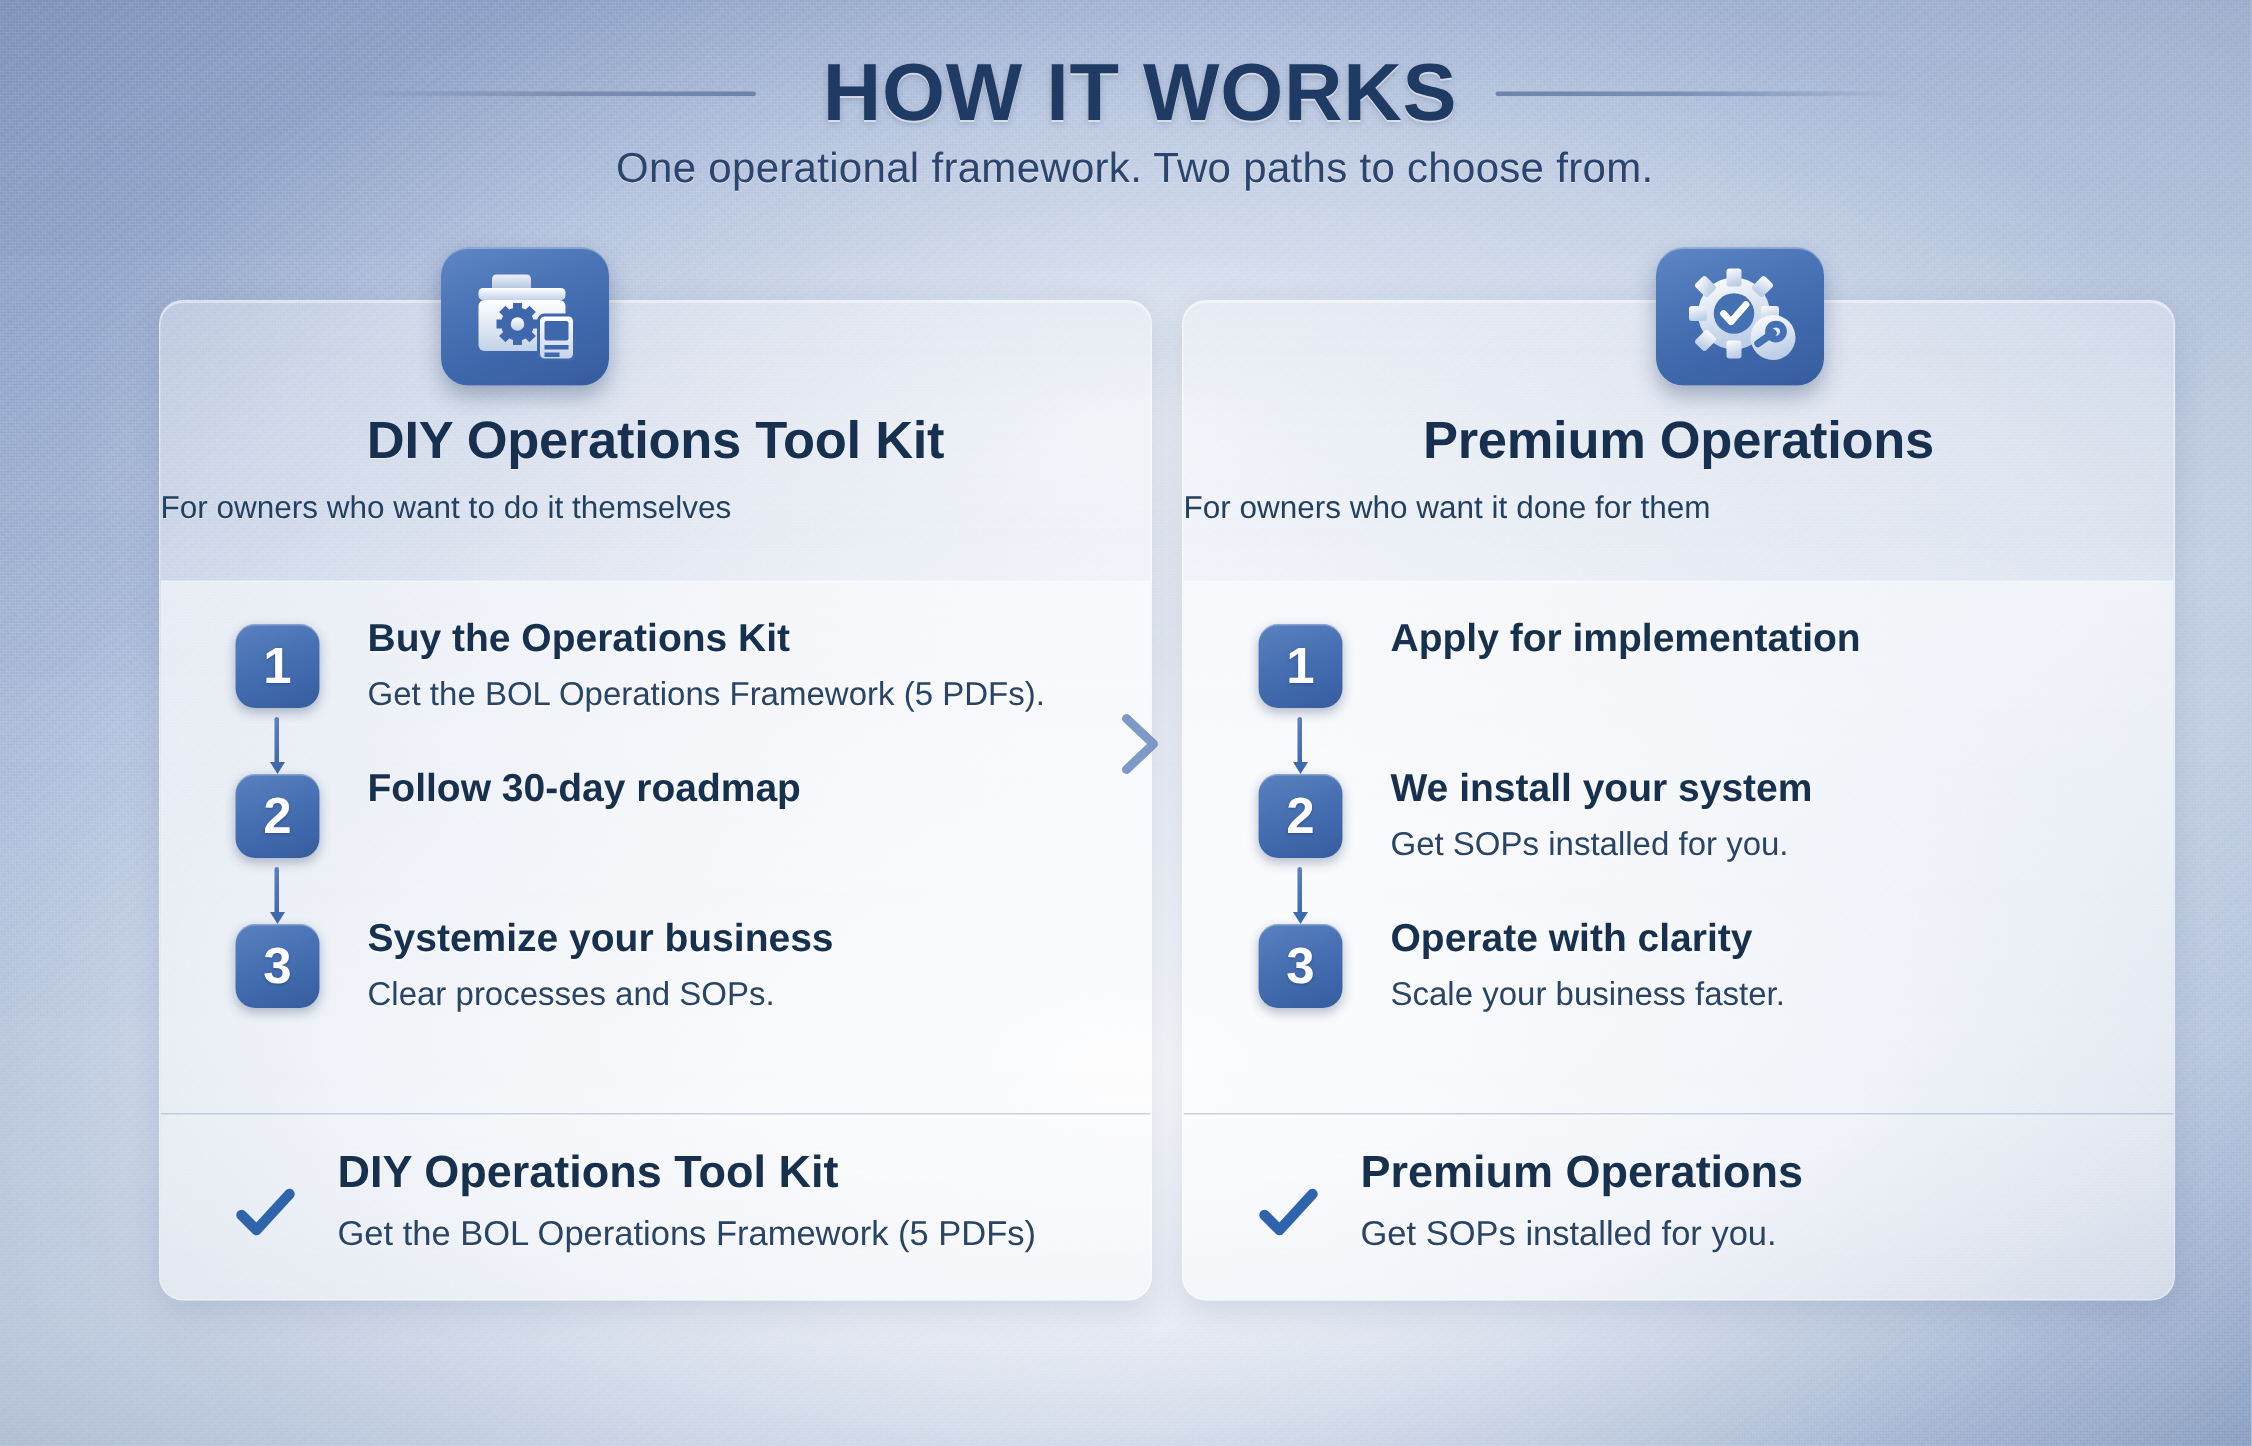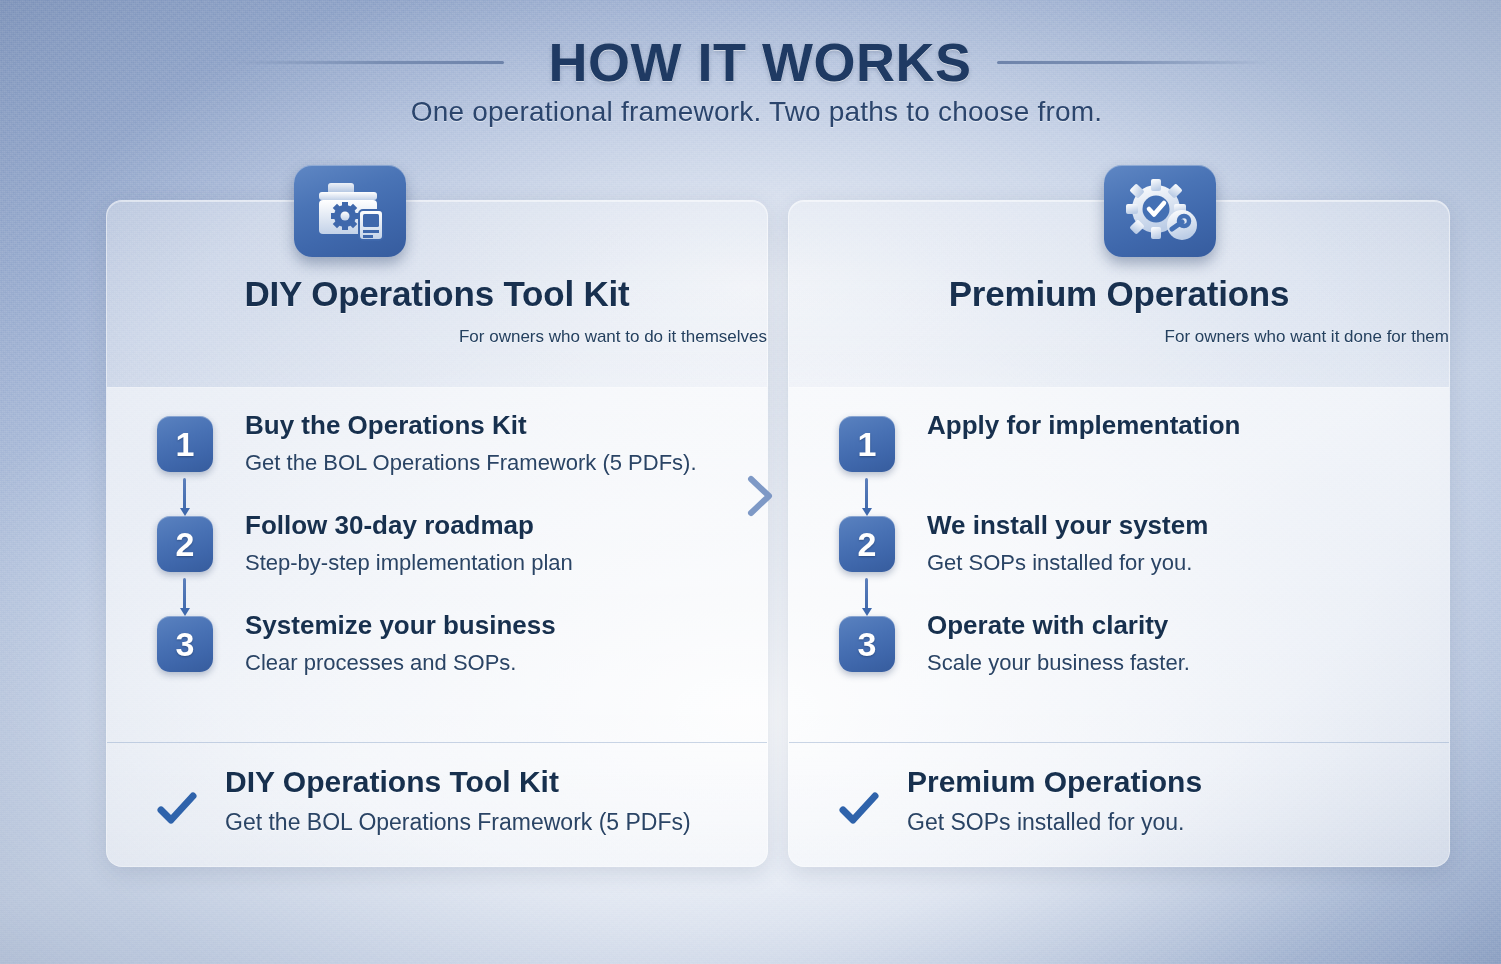--- a/index.html
+++ b/index.html
@@ -66,22 +66,22 @@
     position:relative;height:186px;
     background:linear-gradient(180deg, rgba(255,255,255,.12) 0%, rgba(255,255,255,.20) 100%);
     border-bottom:1px solid rgba(255,255,255,.65);
   }
   .card-title{
     position:absolute;left:0;right:0;top:73px;text-align:center;
     font-size:35px;font-weight:bold;color:#18304f;letter-spacing:-.2px;
     text-shadow:0 1px 0 rgba(255,255,255,.55);
   }
   .card-sub{
-    position:absolute;left:0;right:0;top:126px;text-align:right;
-    font-size:17px;color:#24405f;text-shadow:0 1px 0 rgba(255,255,255,.45);
+    position:absolute;left:0;right:0;top:126px;text-align:left;
+    font-size:21px;color:#24405f;text-shadow:0 1px 0 rgba(255,255,255,.45);
   }
 
   .card-body{
     position:relative;height:354px;
     background:linear-gradient(180deg, rgba(255,255,255,.62) 0%, rgba(255,255,255,.50) 55%, rgba(255,255,255,.42) 100%);
   }
 
   .card-foot{
     position:relative;height:124px;
     background:linear-gradient(180deg, rgba(255,255,255,.44) 0%, rgba(255,255,255,.30) 100%);
@@ -169,21 +169,20 @@
         <div class="step">
           <div class="step-badge">1</div>
           <div class="connector"></div>
           <div class="step-title">Buy the Operations Kit</div>
           <div class="step-desc">Get the BOL Operations Framework (5 PDFs).</div>
         </div>
         <div class="step">
           <div class="step-badge">2</div>
           <div class="connector"></div>
           <div class="step-title">Follow 30-day roadmap</div>
-          <div class="step-desc">Step-by-step implementation plan</div>
         </div>
         <div class="step">
           <div class="step-badge">3</div>
           <div class="step-title">Systemize your business</div>
           <div class="step-desc">Clear processes and SOPs.</div>
         </div>
       </div>
     </div>
 
     <div class="card-foot">

